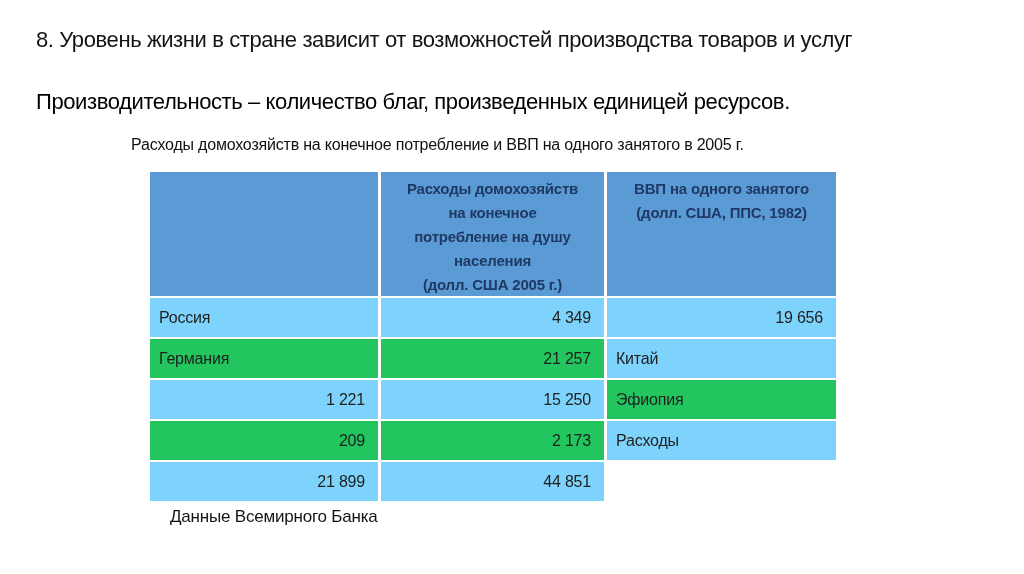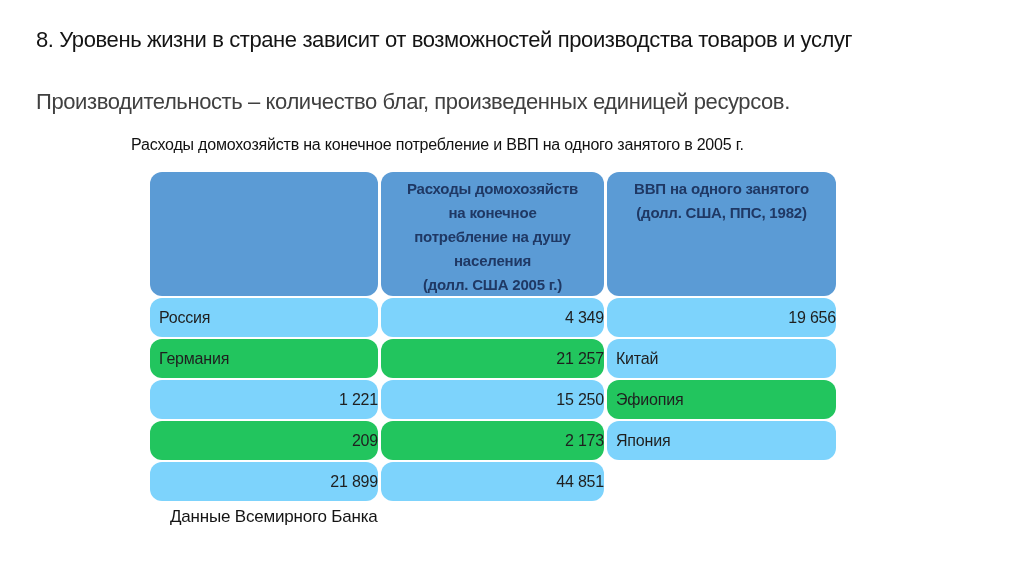--- a/index.html
+++ b/index.html
@@ -28,21 +28,21 @@
     white-space: nowrap;
   }
   .subtitle {
     position: absolute;
     left: 36px;
     top: 89px;
     width: 960px;
     font-size: 22px;
     font-weight: 400;
     letter-spacing: -0.4px;
-    color: #404040;
+    color: #000000;
     white-space: nowrap;
   }
   .caption {
     position: absolute;
     left: 131px;
     top: 136px;
     width: 780px;
     font-size: 16px;
     letter-spacing: -0.2px;
     color: #111111;
@@ -59,36 +59,35 @@
     gap: 2px 3px;
     background: #ffffff;
   }
   .cell {
     display: flex;
     align-items: center;
     font-size: 16px;
     color: #1f1f1f;
     letter-spacing: -0.2px;
     overflow: hidden;
-    border-radius: 12px;
   }
   .hdr {
     background: #5B9BD5;
     color: #1F3864;
     font-weight: 700;
     font-size: 15px;
     line-height: 24px;
     justify-content: center;
     align-items: flex-start;
     text-align: center;
     padding: 5px 4px 0 4px;
     white-space: pre-line;
   }
   .name { padding-left: 9px; }
-  .num  { justify-content: flex-end; padding-right: 0; }
+  .num  { justify-content: flex-end; padding-right: 13px; }
   .band-dark  { background: #7dd3fc; }
   .band-light { background: #22c55e; }
   .footnote {
     position: absolute;
     left: 170px;
     top: 507px;
     font-size: 17px;
     letter-spacing: -0.2px;
     color: #141414;
     white-space: nowrap;
@@ -124,20 +123,20 @@
     <div class="cell num band-light">21 257</div>
 
     <div class="cell name band-dark">Китай</div>
     <div class="cell num band-dark">1 221</div>
     <div class="cell num band-dark">15 250</div>
 
     <div class="cell name band-light">Эфиопия</div>
     <div class="cell num band-light">209</div>
     <div class="cell num band-light">2 173</div>
 
-    <div class="cell name band-dark">Япония</div>
+    <div class="cell name band-dark">Расходы</div>
     <div class="cell num band-dark">21 899</div>
     <div class="cell num band-dark">44 851</div>
   </div>
 
   <div class="footnote">Данные Всемирного Банка</div>
 
 </div>
 
 </body></html>

